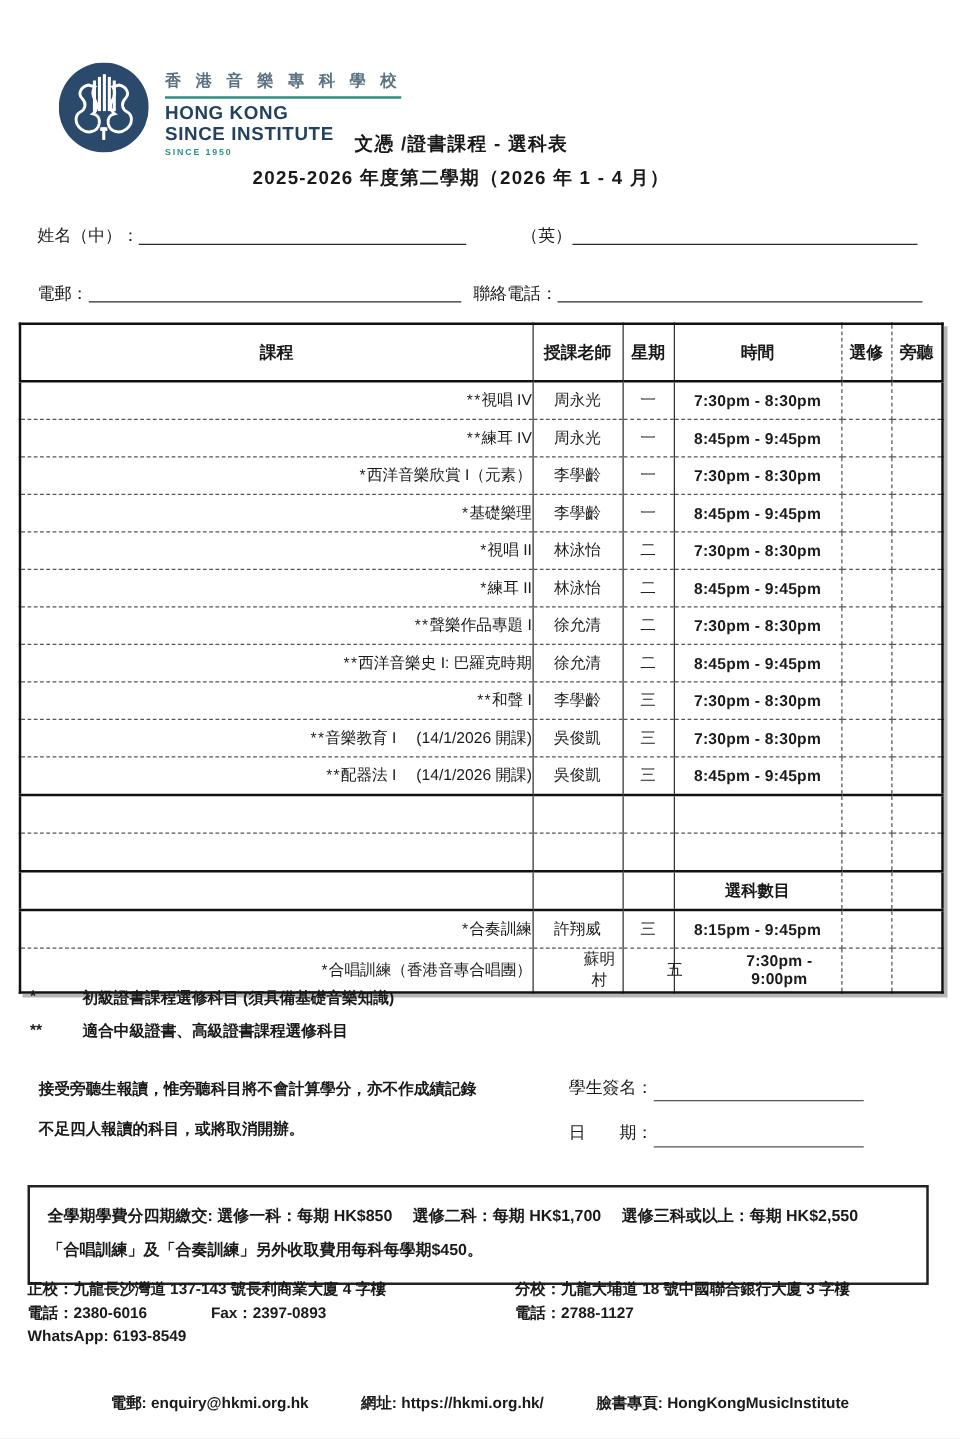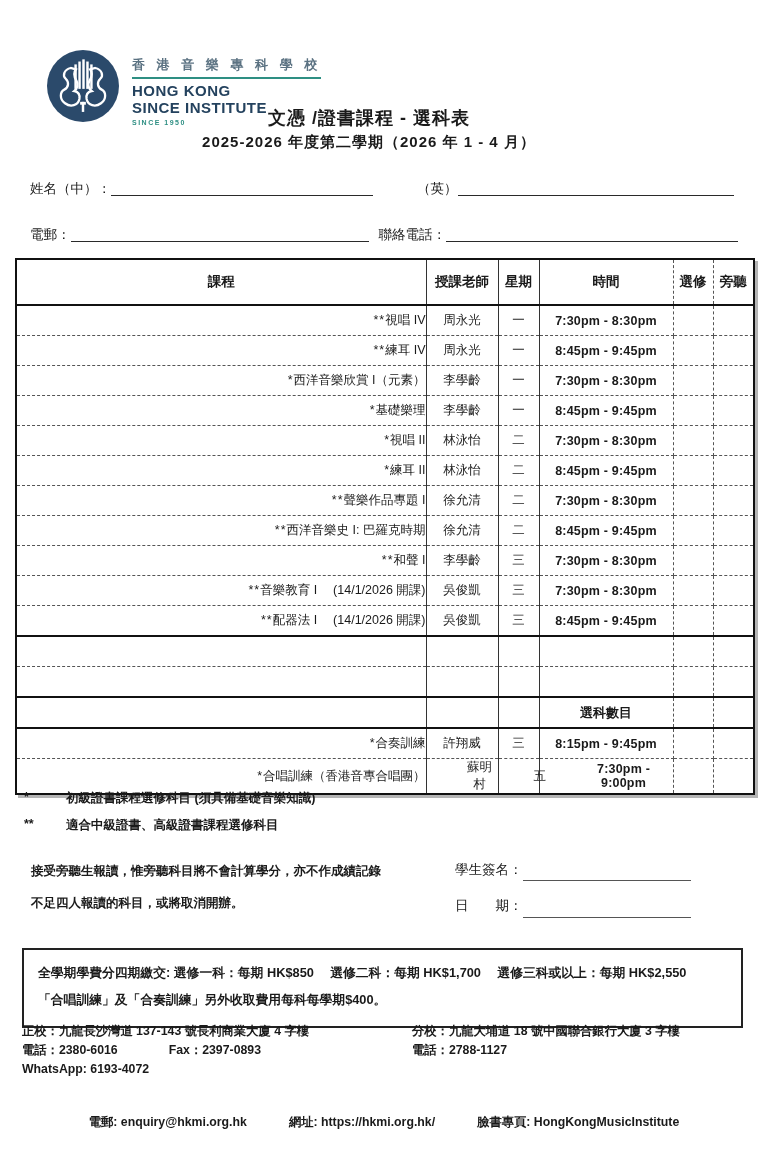--- a/index.html
+++ b/index.html
@@ -8,21 +8,21 @@
     margin:0 auto;font-family:"Liberation Sans",sans-serif;color:#1a1a1a;overflow:hidden;
   }
   
   .logo-wrap{position:absolute;left:47px;top:50px;display:flex;gap:13px;align-items:flex-start;}
   .logo-circle{width:72px;height:72px;flex:0 0 auto;}
   .org-text{padding-top:6px;}
   .org-zh{font-size:13px;letter-spacing:4px;color:#5b7282;font-weight:700;
           border-bottom:2px solid #2e8f83;padding-bottom:3px;margin-bottom:4px;white-space:nowrap;}
   .org-en{font-size:15px;font-weight:700;color:#24425e;line-height:1.1;letter-spacing:.5px;}
   .org-since{font-size:7px;color:#2e8f83;letter-spacing:1.5px;margin-top:3px;font-weight:700;}
-  .title{position:absolute;top:106px;left:0;right:30px;text-align:center;font-size:18px;font-weight:700;letter-spacing:1px;}
+  .title{position:absolute;top:106px;left:0;right:30px;text-align:center;font-size:15px;font-weight:700;letter-spacing:1px;}
   .subtitle{position:absolute;top:133px;left:0;right:30px;text-align:center;font-size:15px;font-weight:700;letter-spacing:1px;}
   
   .fillrow{position:absolute;display:flex;align-items:flex-start;font-size:13.5px;}
   .fillrow .lbl{white-space:nowrap;padding-bottom:1px;}
   .fill-line{display:inline-block;border-bottom:1.4px solid #2a2a2a;height:15px;}
   .row-name{top:180px;left:30px;right:34px;}
   .row-email{top:226px;left:30px;right:30px;}
   .w260{width:262px;} .w300{width:298px;} .grow{flex:1;}
   .sp40{width:44px;} .sp12{width:10px;}
   
@@ -289,31 +289,31 @@
       <span class="sig-line"></span>
     </div>
     <div class="sig-row">
       <span class="lbl">日　　期：</span>
       <span class="sig-line"></span>
     </div>
   </div>
 
   <div class="fee-box">
     <div>全學期學費分四期繳交: 選修一科：每期 HK$850　 選修二科：每期 HK$1,700　 選修三科或以上：每期 HK$2,550</div>
-    <div>「合唱訓練」及「合奏訓練」另外收取費用每科每學期$400。</div>
+    <div>「合唱訓練」及「合奏訓練」另外收取費用每科每學期$450。</div>
   </div>
 
   <div class="contact">
     <div class="colL">
       <div>正校：九龍長沙灣道 137-143 號長利商業大廈 4 字樓</div>
       <div class="phone-row">
         <span>電話：2380-6016</span>
         <span>Fax：2397-0893</span>
       </div>
-      <div>WhatsApp: 6193-4072</div>
+      <div>WhatsApp: 6193-8549</div>
     </div>
     <div class="colR">
       <div>分校：九龍大埔道 18 號中國聯合銀行大廈 3 字樓</div>
       <div>電話：2788-1127</div>
     </div>
   </div>
 
   <div class="bottomline">
     <span>電郵: enquiry@hkmi.org.hk</span>
     <span>網址: https://hkmi.org.hk/</span>

